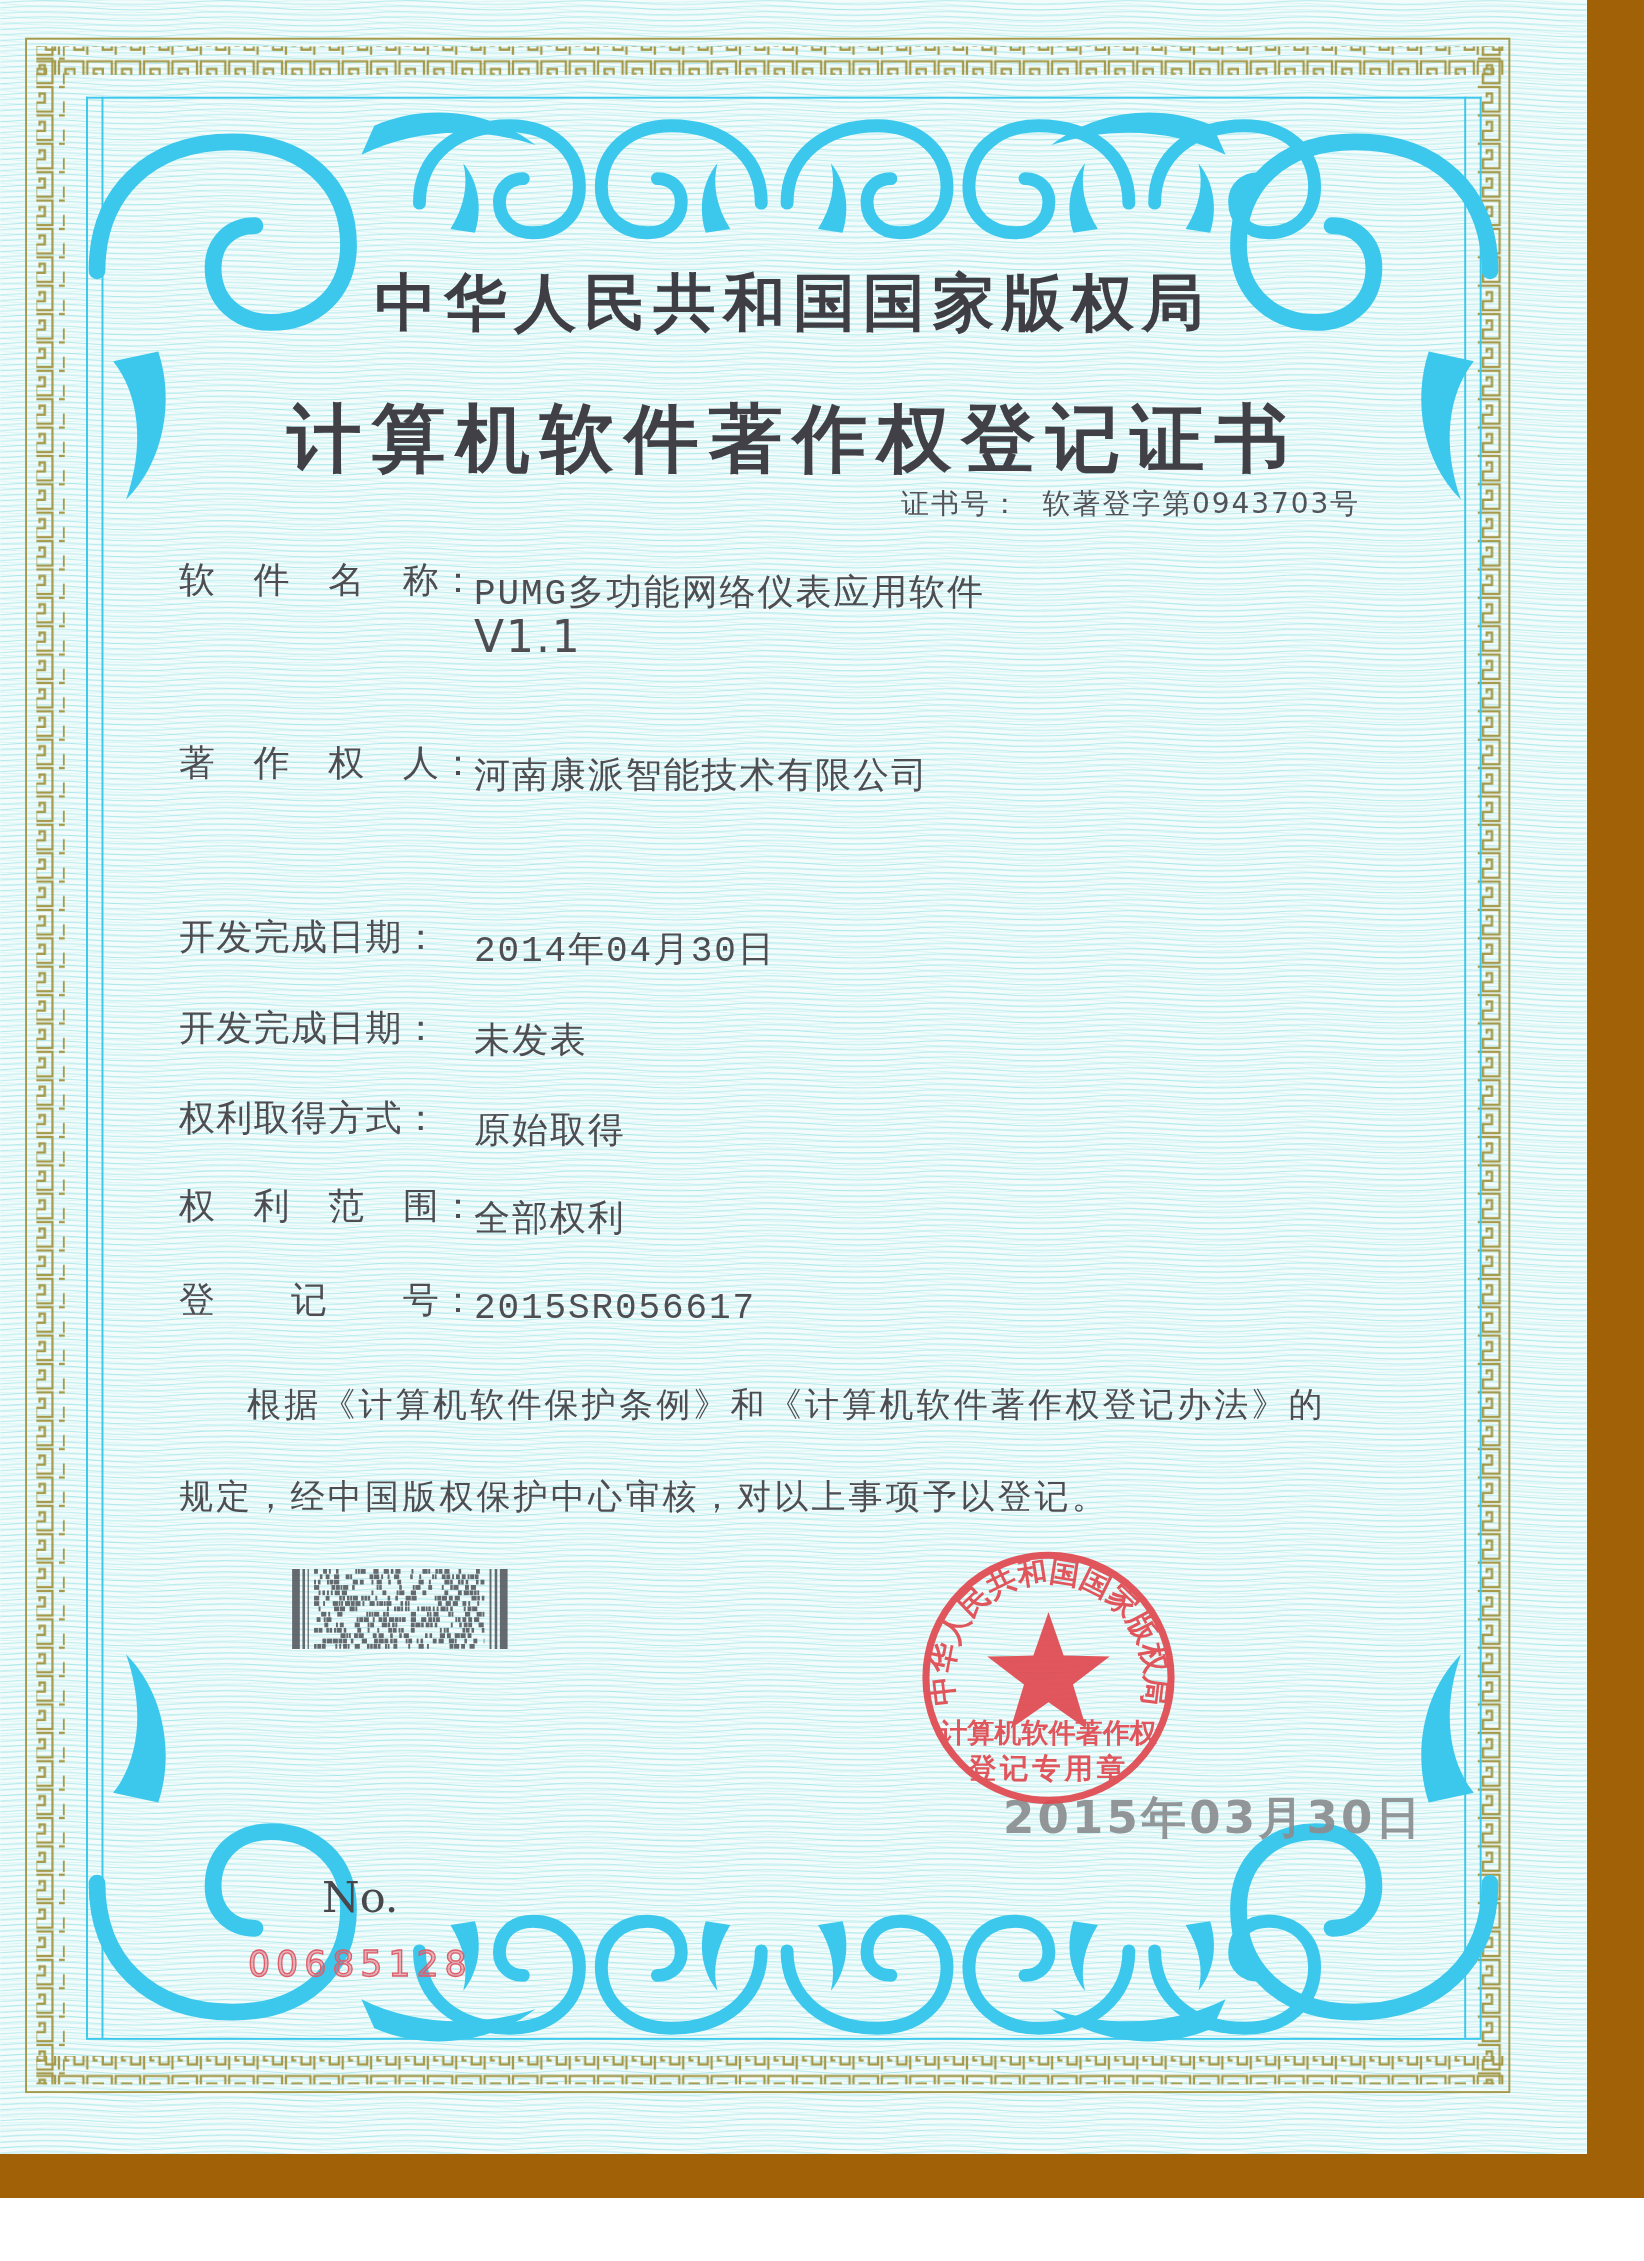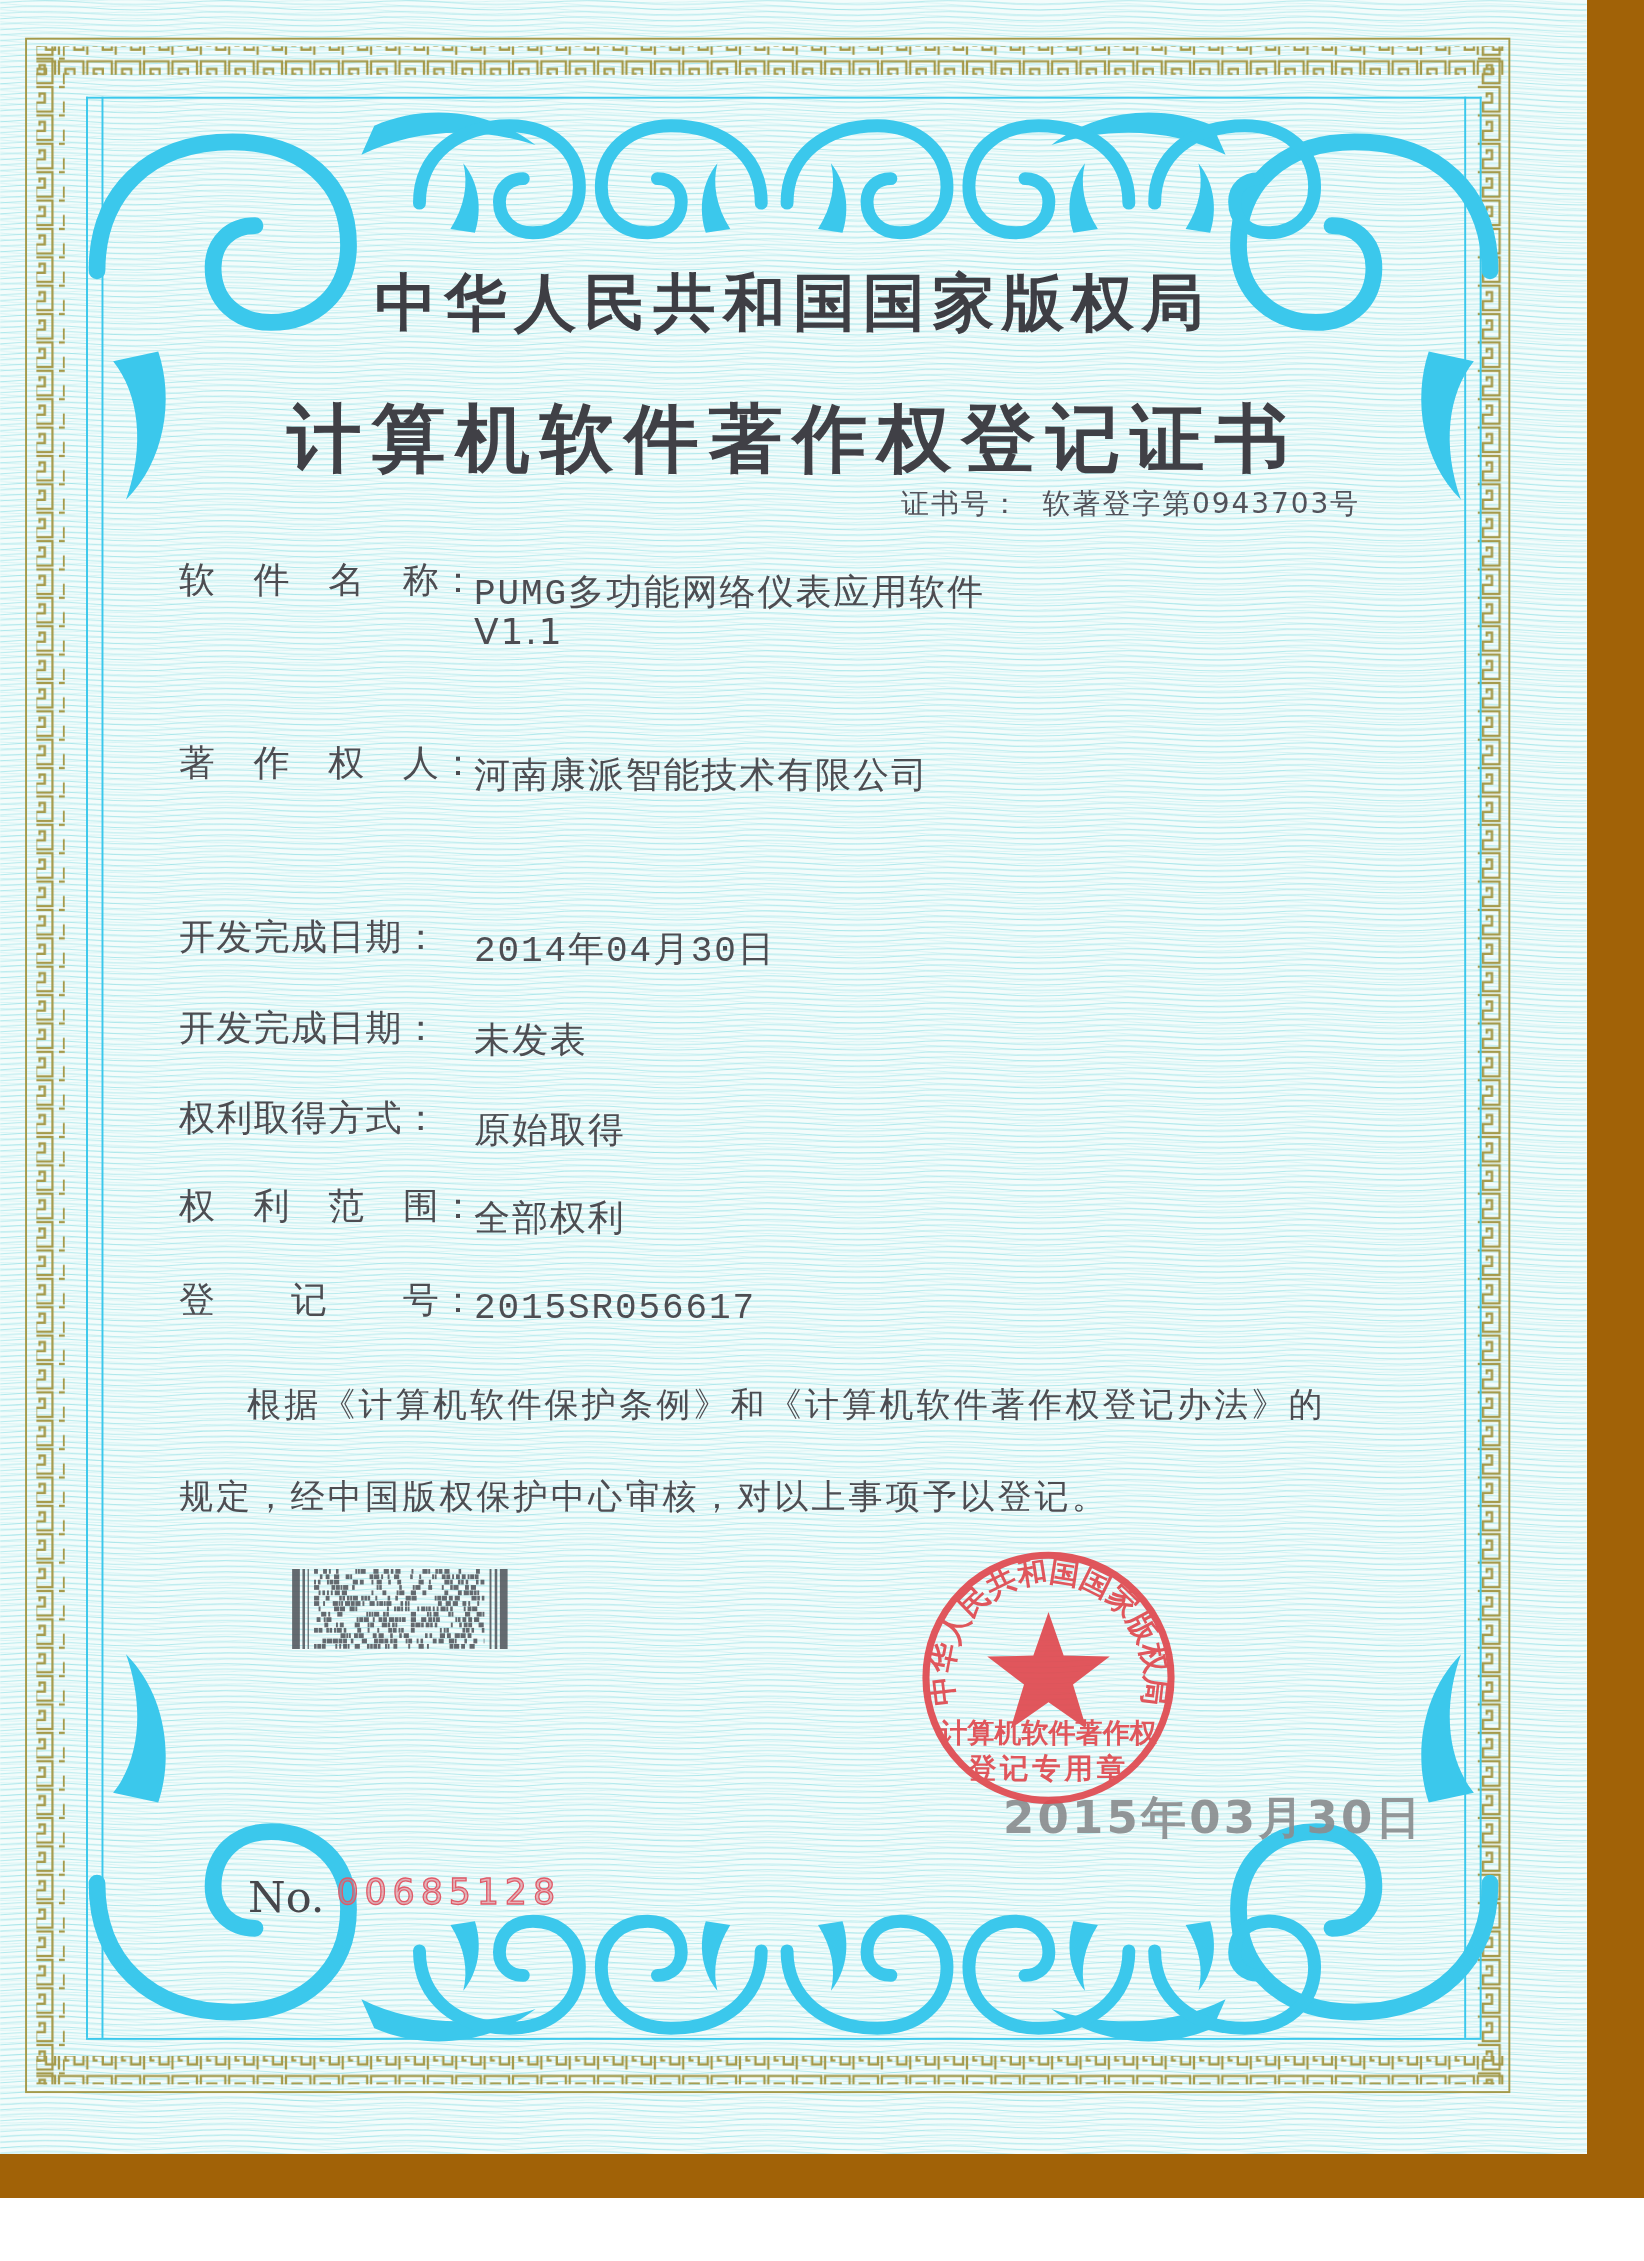--- a/index.html
+++ b/index.html
@@ -10,27 +10,27 @@
   .center-line{position:absolute;left:103px;width:1380px;text-align:center;white-space:nowrap;}
   .authority{top:261px;font-family:"DejaVu Serif","Liberation Serif",serif;font-weight:bold;
              font-size:62px;letter-spacing:7.7px;color:#3e3e44;}
   .cert-title{top:366px;font-family:"DejaVu Serif","Liberation Serif",serif;font-weight:bold;
              font-size:74px;letter-spacing:10.3px;color:#404046;margin-top:24px;}
   .cert-no{position:absolute;top:485px;right:227px;display:flex;gap:22px;
            font-size:28px;letter-spacing:1.9px;color:#52525a;}
   .field-row{position:absolute;left:179px;height:46px;width:1225px;color:#4d4d52;font-size:36px;}
   .field-label{position:absolute;left:0;top:0;white-space:pre;letter-spacing:1.3px;}
   .field-value{position:absolute;left:295px;top:12px;white-space:pre;letter-spacing:1.9px;font-family:Liberation Mono, monospace;}
-  .value-line2{position:absolute;left:474px;color:#4d4d52;font-size:36px;letter-spacing:1.9px;}
+  .value-line2{position:absolute;left:474px;color:#4d4d52;font-size:44px;letter-spacing:1.9px;}
   .para{position:absolute;left:179px;width:1290px;font-size:34px;letter-spacing:3.2px;
         color:#4d4d52;white-space:nowrap;font-family:Liberation Serif, serif;}
   .para.indent{text-indent:68px;}
   .seal-date{position:absolute;left:1003px;top:1788px;font-size:45px;font-weight:bold;
              color:#8b8e90;letter-spacing:3.2px;opacity:.92;}
-  .serial{position:absolute;left:248px;top:1872px;display:flex;align-items:flex-start;gap:12px;}
+  .serial{position:absolute;left:248px;top:1872px;display:flex;align-items:center;gap:22px;flex-direction:column;}
   .serial-prefix{font-family:"DejaVu Serif","Liberation Serif",serif;font-size:43px;color:#47474c;}
   .serial-number{font-size:35px;letter-spacing:5.8px;color:rgba(224,90,104,0.45);
                  -webkit-text-stroke:1.3px #e05a68;}
   .barcode-box{position:absolute;left:292px;top:1569px;}
   .seal-box{position:absolute;left:855px;top:1483px;opacity:.92;}
 </style>
 </head>
 <body>
 
 <div class="stage">

